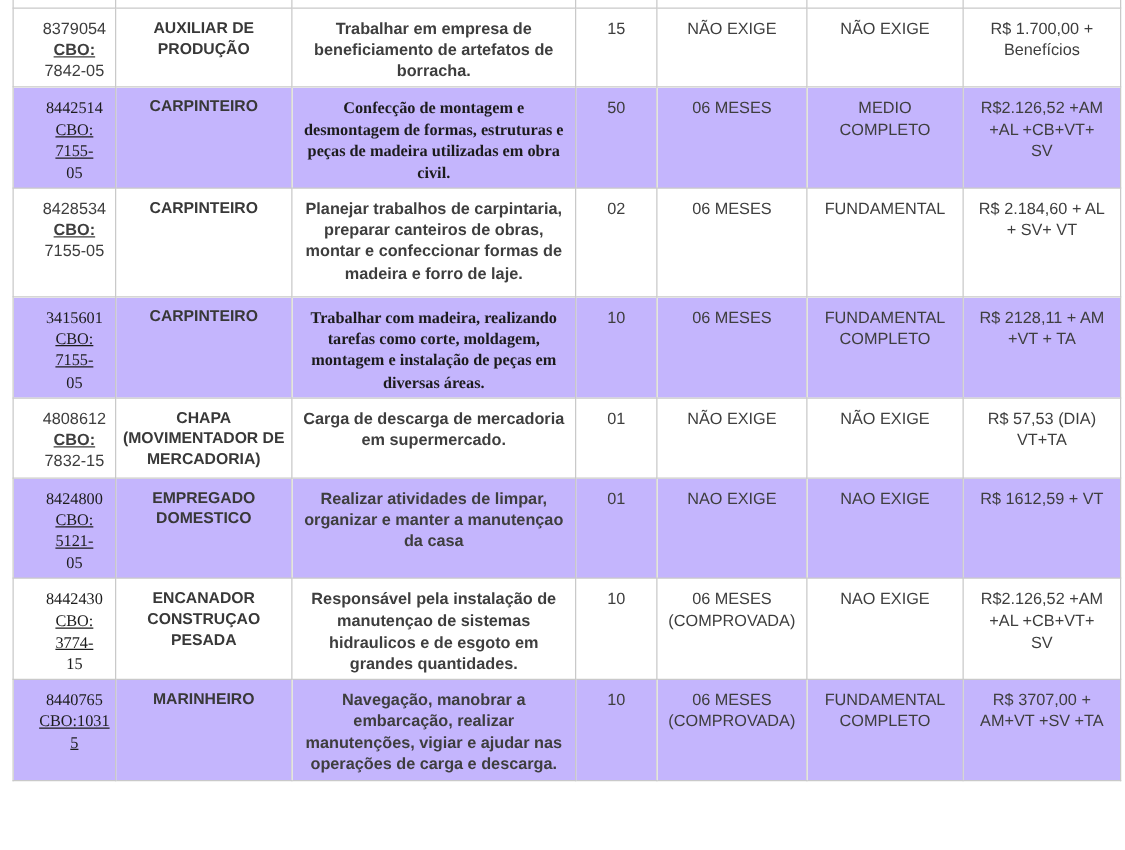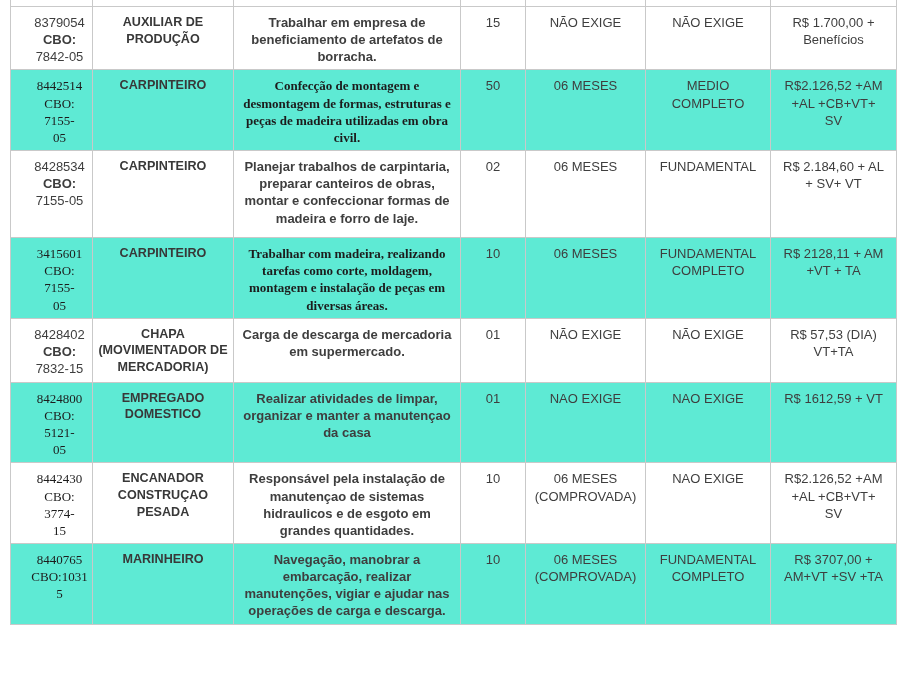--- a/index.html
+++ b/index.html
@@ -29,26 +29,26 @@
     border: 1px solid #c9c9c9;
     vertical-align: top;
     text-align: center;
     padding: 7px 4px 4px 4px;
     font-size: 13px;
     line-height: 1.32;
     color: #3e3e3e;
     word-wrap: break-word;
     overflow: hidden;
   }
-  tr.alt td { background: #5eead4; }
+  tr.alt td { background: #c4b5fd; }
   tr.partial td { border-top: none; height: 6px; padding: 0; }
 
   td.c-id { padding-left: 18px; padding-right: 2px; }
   td.c-id .l { display: block; }
-  td.c-id .l2 { font-weight: 700; }
+  td.c-id .l2 { font-weight: 700; text-decoration: underline; }
   td.serif.c-id .l2 { font-weight: 400; }
 
   td.c-title {
     font-weight: 700;
     font-size: 12.6px;
     color: #383838;
     padding-left: 1px;
     padding-right: 1px;
     margin-left: 20px;
   }
@@ -140,21 +140,21 @@
       <td class="c-title">CARPINTEIRO</td>
       <td class="c-desc serif">Trabalhar com madeira, realizando tarefas como corte, moldagem, montagem e instalação de peças em diversas áreas.</td>
       <td class="c-qty">10</td>
       <td class="c-exp">06 MESES</td>
       <td class="c-edu">FUNDAMENTAL COMPLETO</td>
       <td class="c-sal">R$ 2128,11 + AM +VT + TA</td>
     </tr>
 
     <tr style="height:64px">
       <td class="c-id">
-            <span class="l">8428402</span>
+            <span class="l">4808612</span>
             <span class="l l2">CBO:</span>
             <span class="l">7832-15</span>
           </td>
       <td class="c-title">CHAPA (MOVIMENTADOR DE MERCADORIA)</td>
       <td class="c-desc">Carga de descarga de mercadoria em supermercado.</td>
       <td class="c-qty">01</td>
       <td class="c-exp">NÃO EXIGE</td>
       <td class="c-edu">NÃO EXIGE</td>
       <td class="c-sal">R$ 57,53 (DIA) VT+TA</td>
     </tr>

